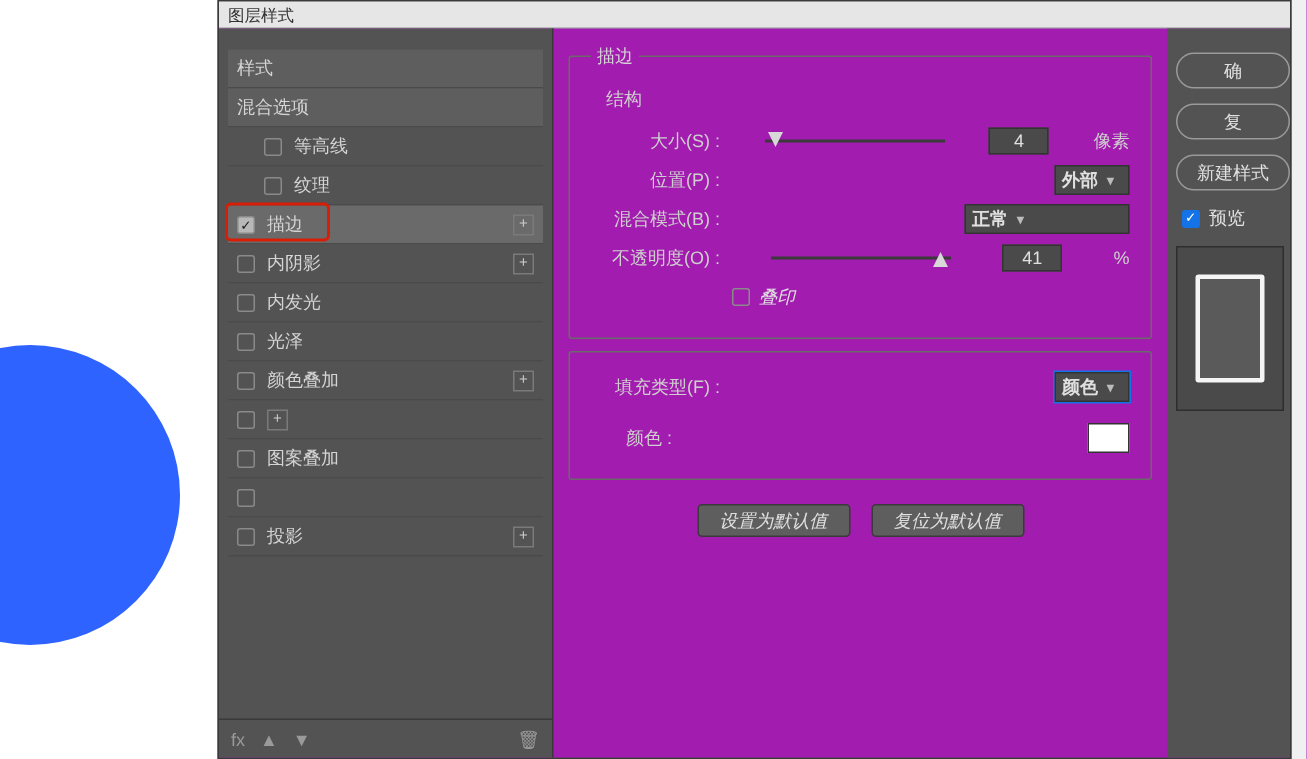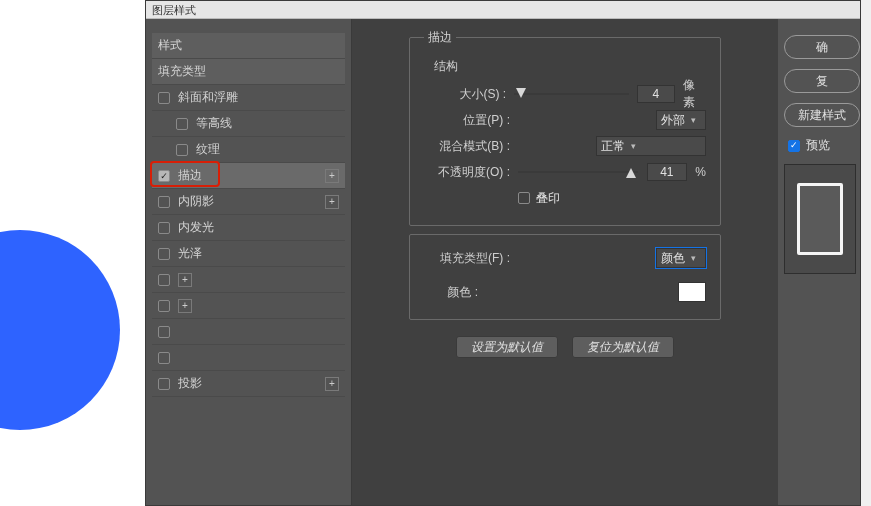--- a/index.html
+++ b/index.html
@@ -40,22 +40,21 @@
     background: #e6e6e6;
     color: #333;
     padding: 2px 6px;
     font-size: 11px;
     border-bottom: 1px solid #bbb;
     overflow: hidden;
   }
   .dialog-body {
     flex: 1;
     display: flex;
-    background: #404040;
-    gap: 47px;
+    background: #a21caf;
   }
   .styles-panel {
     width: 223px;
     background: #535353;
     border-right: 1px solid #3a3a3a;
     display: flex;
     flex-direction: column;
     padding-top: 10px;
   }
   .styles-list {
@@ -154,20 +153,21 @@
   .select {
     background: #4a4a4a;
     border: 1px solid #333;
     color: #e0e0e0;
     height: 20px;
     padding: 0 4px;
     display: inline-flex;
     align-items: center;
     gap: 6px;
     min-width: 50px;
+    font-weight: bold;
   }
   .select.wide { min-width: 110px; }
   .select .caret {
     font-size: 9px;
     color: #bbb;
   }
   .select.hl {
     outline: 1px solid #1473e6;
   }
   .slider-track {
@@ -196,20 +196,21 @@
     border: 1px solid #333;
     color: #e0e0e0;
     text-align: center;
     font-size: 12px;
     line-height: 16px;
   }
   .unit { color: #cfcfcf; }
   .checkbox-inline {
     display: inline-flex; align-items: center; gap: 6px;
     margin-left: 94px;
+    font-style: italic;
   }
   .chk2 {
     width: 12px; height: 12px;
     border: 1px solid #8a8a8a;
     border-radius: 2px;
     display: inline-block;
   }
   .chk2.checked {
     background: #1473e6;
     border-color: #1473e6;
@@ -297,27 +298,23 @@
     <span>图层样式</span>
   </div>
   <div class="dialog-body">
 
     <div class="styles-panel">
       <div class="styles-list">
         <div class="style-row header">
           <span class="lab">样式</span>
         </div>
         <div class="style-row header">
-          <span class="lab">填充类型</span>
+          <span class="lab">混合选项</span>
         </div>
         <div id="style-items">
-            <div class="style-row">
-              <span class="chk"></span>
-              <span class="lab">斜面和浮雕</span>
-            </div>
             <div class="style-row sub">
               <span class="chk"></span>
               <span class="lab">等高线</span>
             </div>
             <div class="style-row sub">
               <span class="chk"></span>
               <span class="lab">纹理</span>
             </div>
             <div class="style-row selected" style="position: relative;">
               <span class="chk checked">✓</span>
@@ -333,38 +330,47 @@
             <div class="style-row">
               <span class="chk"></span>
               <span class="lab">内发光</span>
             </div>
             <div class="style-row">
               <span class="chk"></span>
               <span class="lab">光泽</span>
             </div>
             <div class="style-row">
               <span class="chk"></span>
+              <span class="lab">颜色叠加</span>
               <span class="plus">+</span>
             </div>
             <div class="style-row">
               <span class="chk"></span>
               <span class="plus">+</span>
             </div>
             <div class="style-row">
               <span class="chk"></span>
+              <span class="lab">图案叠加</span>
             </div>
             <div class="style-row">
               <span class="chk"></span>
             </div>
             <div class="style-row">
               <span class="chk"></span>
               <span class="lab">投影</span>
               <span class="plus">+</span>
             </div>
           </div>
+      </div>
+      <div class="styles-footer">
+        <span class="ico">fx</span>
+        <span class="ico">▲</span>
+        <span class="ico">▼</span>
+        <span class="spacer"></span>
+        <span class="ico">🗑</span>
       </div>
     </div>
 
     <div class="settings-panel">
       <fieldset class="group">
         <legend>描边</legend>
 
         <div style="color:#cfcfcf;margin:2px 0 6px 10px;">结构</div>
 
         <div class="form-row">

